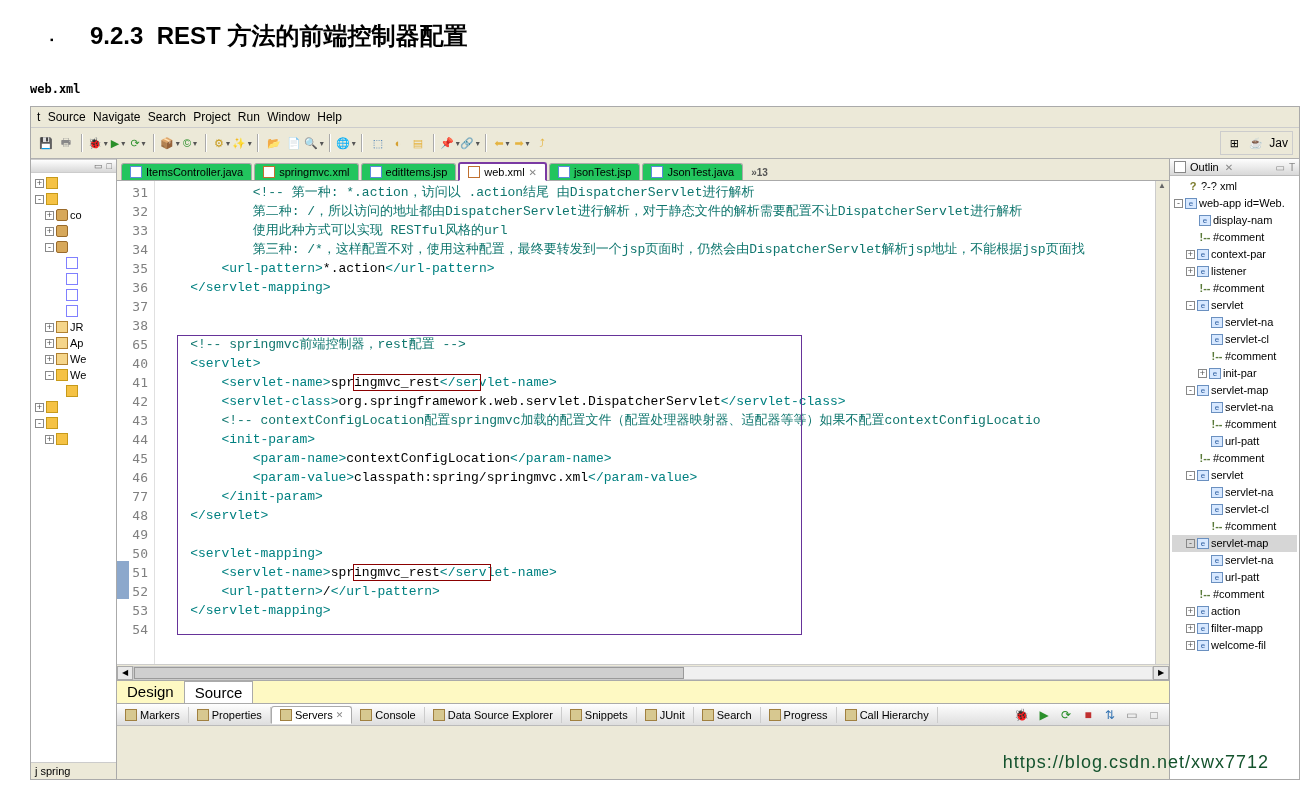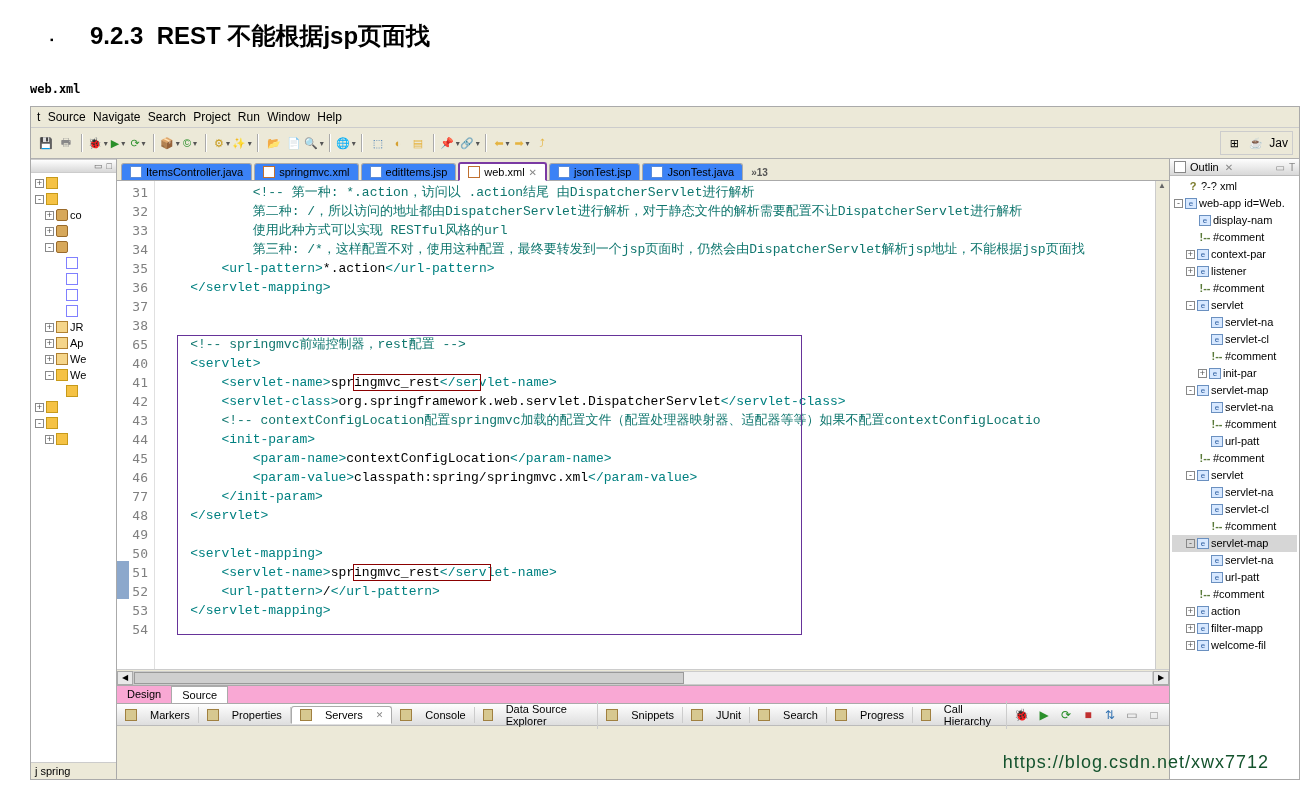--- a/index.html
+++ b/index.html
@@ -24,42 +24,42 @@
   .tree { flex: 1; background: #fff; overflow: hidden; font-size: 11px; padding: 2px 0; }
   .tree .node { display: flex; align-items: center; gap: 2px; padding: 0 2px; height: 16px; white-space: nowrap; }
   .tree .ico { width: 12px; height: 12px; display: inline-block; }
   .ico-folder { background: #f5c244; border: 1px solid #c79a1a; }
   .ico-pkg { background: #d7a85a; border: 1px solid #9a6b2b; border-radius: 2px; }
   .ico-java { background: #fff; border: 1px solid #8080ff; }
   .ico-jar { background: #f5d58a; border: 1px solid #b08030; }
   .exp { width: 9px; height: 9px; border: 1px solid #888; text-align: center; line-height: 7px; font-size: 9px; color: #555; cursor: pointer; }
   .editor-area { flex: 1; display: flex; flex-direction: column; background: #fff; }
   .tab-bar { display: flex; background: #ece9d8; border-bottom: 1px solid #aaa; height: 22px; align-items: flex-end; padding-left: 4px; }
-  .tab { display: flex; align-items: center; gap: 4px; padding: 2px 8px; border: 1px solid #aaa; border-bottom: none; background: #3b82f6; font-size: 11px; margin-right: 2px; border-radius: 3px 3px 0 0; cursor: pointer; }
+  .tab { display: flex; align-items: center; gap: 4px; padding: 2px 8px; border: 1px solid #aaa; border-bottom: none; background: #22c55e; font-size: 11px; margin-right: 2px; border-radius: 3px 3px 0 0; cursor: pointer; }
   .tab.active { background: #fff; border: 2px solid #7a3aa3; border-bottom: 1px solid #fff; margin-bottom: -1px; }
   .tab .close { font-size: 10px; color: #888; }
   .tab .ico-file { width: 12px; height: 12px; }
   .ico-j { background: #fff; border: 1px solid #5a8cda; }
   .ico-x { background: #fff; border: 1px solid #c07030; }
   .tab-more { padding: 2px 6px; font-size: 10px; font-weight: bold; color: #555; }
   .code-pane { flex: 1; display: flex; overflow: hidden; position: relative; }
   .gutter { width: 38px; background: #fff; border-right: 1px solid #e0e0e0; text-align: right; padding: 2px 6px 2px 0; font-family: "Consolas", monospace; font-size: 13px; color: #808080; line-height: 19px; }
   .code { flex: 1; font-family: "Consolas","Courier New", monospace; font-size: 13px; line-height: 19px; padding: 2px 0 2px 4px; white-space: pre; overflow: hidden; position: relative; }
   .cmt { color: #0f766e; }
   .tag { color: #008080; }
   .txt { color: #000; }
   .highlight-box { position: absolute; border: 1px solid #663399; pointer-events: none; }
   .red-box { border: 1px solid #8b0000; background: rgba(255,255,255,0); position: absolute; pointer-events: none; }
   .cursor-line { position: absolute; left: 0; right: 0; height: 19px; background: #e8f0fe; z-index: -1; }
-  .design-source { background: #f9a8d4; border-top: 1px solid #aaa; display: flex; font-size: 11px; }
+  .design-source { background: #fef9c3; border-top: 1px solid #aaa; display: flex; font-size: 15px; }
   .ds-tab { padding: 2px 10px; border-right: 1px solid #aaa; cursor: pointer; }
   .ds-tab.active { background: #fff; border-top: 1px solid #aaa; }
   .bottom-area { height: 76px; border-top: 1px solid #aaa; background: #ece9d8; display: flex; flex-direction: column; }
   .bottom-tabs { display: flex; align-items: center; background: linear-gradient(#fefefe,#dedede); border-bottom: 1px solid #bbb; height: 22px; }
-  .btab { display: flex; align-items: center; gap: 13px; padding: 2px 8px; font-size: 11px; border-right: 1px solid #ccc; cursor: pointer; }
+  .btab { display: flex; align-items: center; gap: 3px; padding: 2px 8px; font-size: 11px; border-right: 1px solid #ccc; cursor: pointer; }
   .btab.active { background: #fff; border: 1px solid #aaa; border-bottom: 1px solid #fff; margin-bottom: -1px; border-radius: 3px 3px 0 0; }
   .btab .bi { width: 12px; height: 12px; display: inline-block; }
   .bottom-body { flex: 1; background: #fff; border: 1px solid #aaa; margin: 2px; padding: 4px; font-size: 11px; }
   .bottom-toolbar { display: flex; gap: 4px; margin-left: auto; padding: 0 6px; }
   .bottom-toolbar .tb-btn { font-size: 12px; }
   .right-panel { width: 130px; background: #fff; border-left: 1px solid #aaa; display: flex; flex-direction: column; }
   .rp-title { background: linear-gradient(#fefefe,#d8d8d8); padding: 2px 4px; font-size: 11px; display: flex; align-items: center; gap: 4px; border-bottom: 1px solid #bbb; }
   .rp-title .close { margin-left: auto; font-size: 10px; color: #888; }
   .rp-tree { flex: 1; font-size: 11px; overflow: hidden; padding: 2px; line-height: 17px; }
   .rp-tree .rn { display: flex; align-items: center; gap: 2px; white-space: nowrap; }
@@ -76,21 +76,21 @@
   .watermark { position: absolute; right: 30px; bottom: 6px; color: #14532d; font-size: 18px; font-family: Arial; letter-spacing: 1px; pointer-events: none; }
   .gutter-sel { position: absolute; left: 0; width: 12px; background: #8ca8cc; }
 </style>
 </head>
 <body>
 
 <div class="doc-header">
   <span class="doc-bullet">▪</span>
   <span class="doc-title">
     <span>9.2.3</span>&nbsp;
-    <span>REST 不能根据jsp页面找</span>
+    <span>REST 方法的前端控制器配置</span>
   </span>
 </div>
 <div class="doc-filename">web.xml</div>
 
 <div class="ide">
 
   <div class="menu-bar">
     <span>t</span>
     <span>Source</span>
     <span>Navigate</span>

